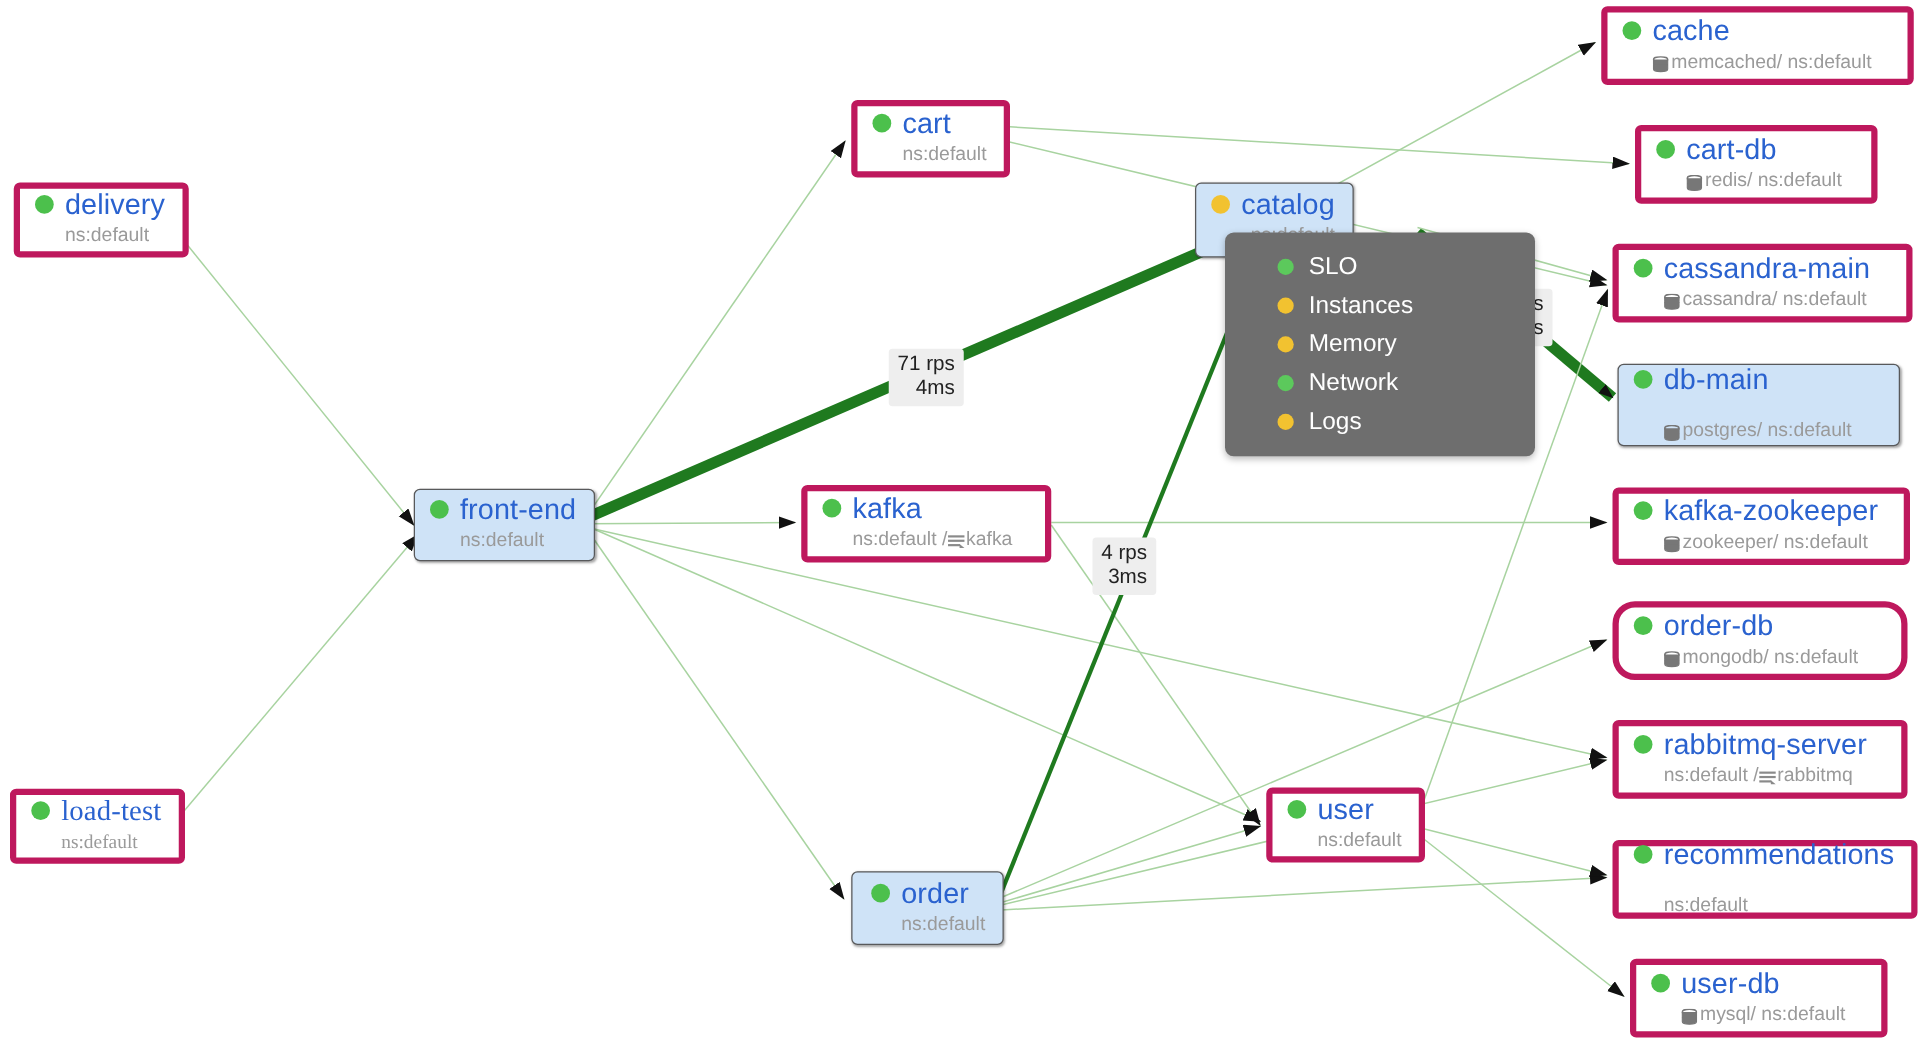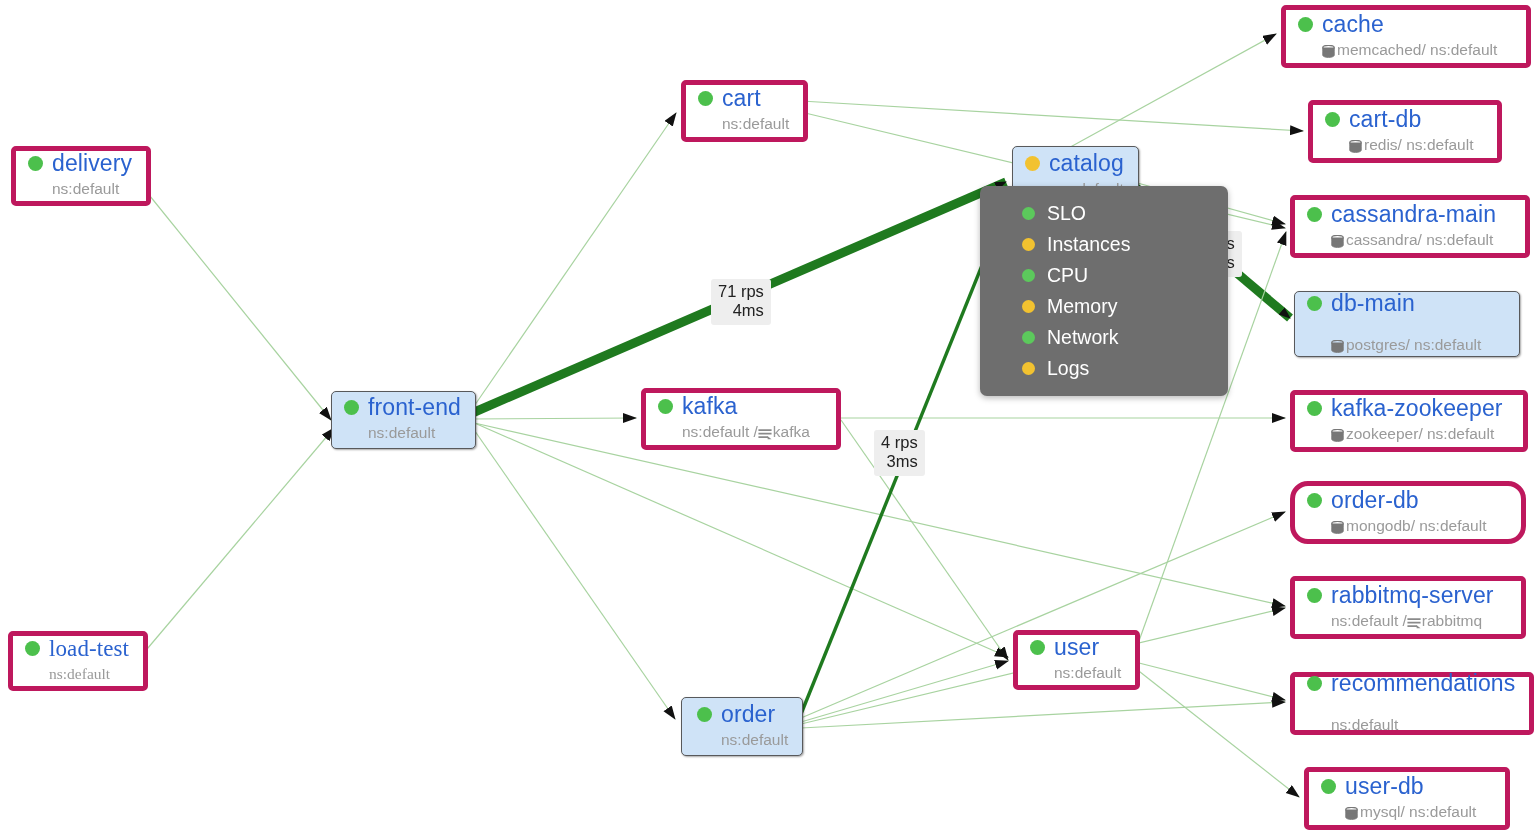--- a/index.html
+++ b/index.html
@@ -219,21 +219,21 @@
       </div>
       <div class="node selected" style="left: 681px; top: 697px; min-width: 120px; height: 59px; padding-left: 15px;">
         <div class="node-title-row">
           <span class="status-dot ok"></span>
           <span class="node-name">order</span>
         </div>
         <div class="node-sub">
           <span>ns:default</span>
         </div>
       </div>
-      <div class="node selected" style="left: 1012px; top: 146px; min-width: 122px; height: 60px; align-items: flex-end;">
+      <div class="node selected" style="left: 956px; top: 146px; min-width: 122px; height: 60px; align-items: flex-end;">
         <div class="node-title-row">
           <span class="status-dot warn"></span>
           <span class="node-name">catalog</span>
         </div>
         <div class="node-sub">
           <span>ns:default</span>
         </div>
       </div>
       <div class="node" style="left: 1013px; top: 630px; min-width: 122px; height: 60px;">
         <div class="node-title-row">
@@ -394,24 +394,20 @@
     <div id="tooltip-rows">
         <div class="tooltip-row">
           <span class="tdot ok"></span>
           <span class="tooltip-label">SLO</span>
         </div>
         <div class="tooltip-row">
           <span class="tdot warn"></span>
           <span class="tooltip-label">Instances</span>
         </div>
         <div class="tooltip-row">
-          <span class="tdot ok"></span>
-          <span class="tooltip-label">CPU</span>
-        </div>
-        <div class="tooltip-row">
           <span class="tdot warn"></span>
           <span class="tooltip-label">Memory</span>
         </div>
         <div class="tooltip-row">
           <span class="tdot ok"></span>
           <span class="tooltip-label">Network</span>
         </div>
         <div class="tooltip-row">
           <span class="tdot warn"></span>
           <span class="tooltip-label">Logs</span>

